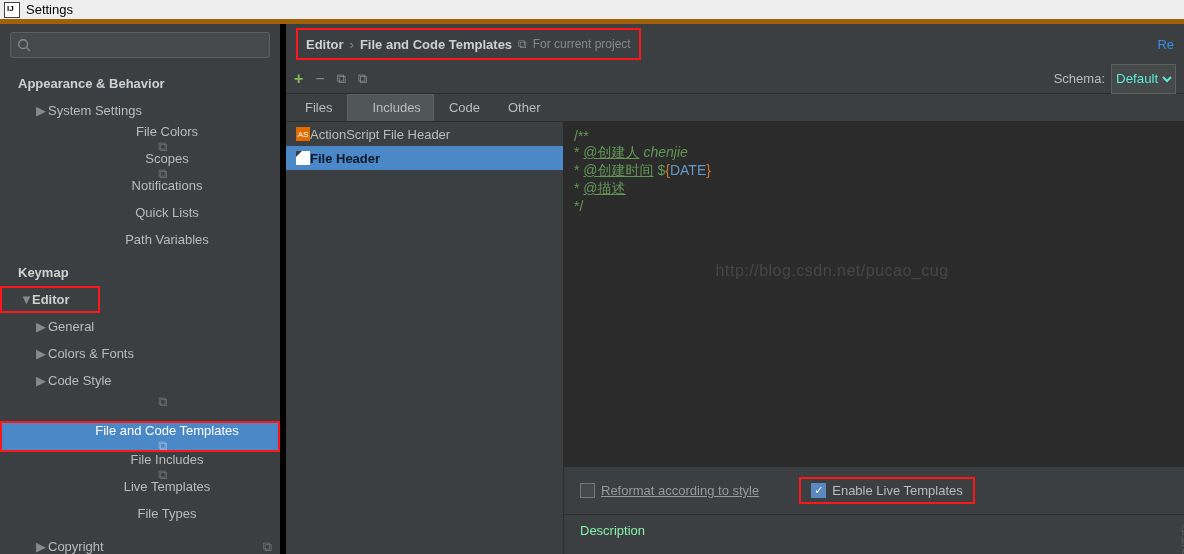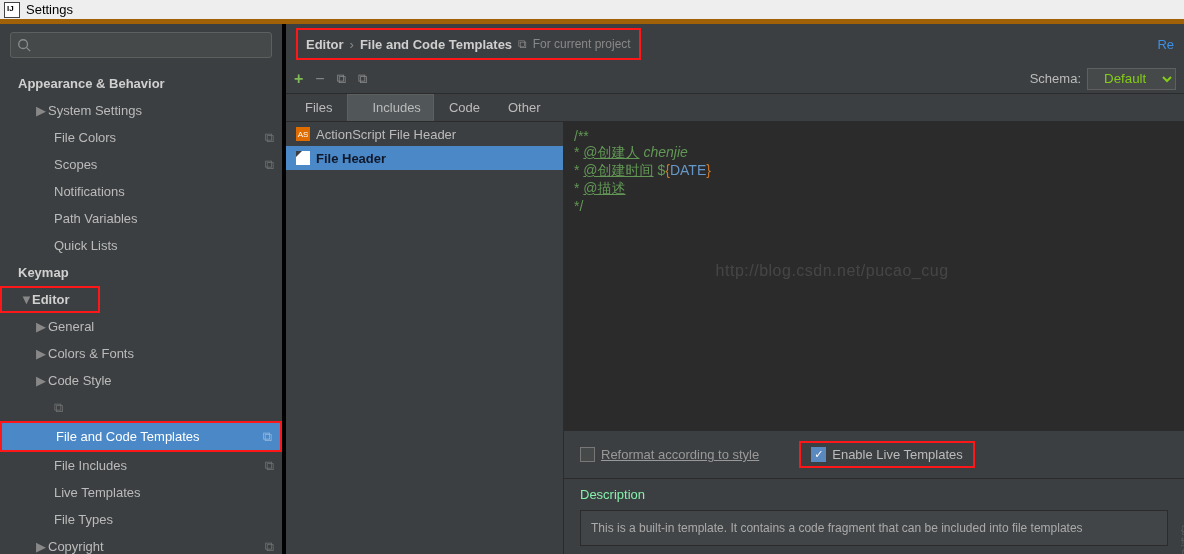--- a/index.html
+++ b/index.html
@@ -3,59 +3,59 @@
 <meta charset="utf-8">
 <style>
 * { margin:0; padding:0; box-sizing:border-box; font-family:"Segoe UI",Arial,sans-serif; }
 body { width:1184px; height:554px; background:#3c3f41; color:#bbbbbb; overflow:hidden; font-size:13px; position:relative; }
 
 .titlebar { height:24px; background:#eeeeee; color:#000; display:flex; align-items:center; padding:0 4px; border-bottom:5px solid #a16207; gap:6px; }
 .titlebar .icon { width:16px; height:16px; background:#fff; border:1px solid #444; position:relative; }
 .titlebar .icon:after { content:"IJ"; font-size:8px; font-weight:bold; position:absolute; left:2px; top:1px; color:#000; }
 
 .content { display:flex; height:530px; }
-.sidebar { width:286px; background:#3c3f41; border-right:4px solid #000000; display:flex; flex-direction:column; }
+.sidebar { width:286px; background:#3c3f41; border-right:6px solid #000000; display:flex; flex-direction:column; }
 .search { padding:8px 10px; }
 .search-box { width:100%; height:26px; background:#45494a; border:1px solid #5e6060; border-radius:3px; display:flex; align-items:center; padding:0 6px; }
 .search-box svg { opacity:.6; }
 
 .tree { flex:1; overflow:auto; padding-top:4px; }
 .tree-item { height:27px; display:flex; align-items:center; padding-left:18px; cursor:pointer; }
 .tree-item .arrow { width:12px; display:inline-block; color:#888; }
 .tree-item.indent1 { padding-left:36px; }
-.tree-item.indent2 { padding-left:54px; }
+.tree-item.indent2 { padding-left:54px;flex-direction:column; }
 .tree-item.header { font-weight:bold; color:#d0d0d0; cursor:default; }
 .tree-item.selected { background:#4a88c7; color:#fff; }
 .tree-item .label { flex:1; }
 .tree-item .copy-ic { opacity:.4; margin-right:8px; }
 .highlight-box { border:2px solid #fe1718; }
 
 .main { flex:1; display:flex; flex-direction:column; background:#3c3f41; position:relative; }
 .breadcrumb-row { height:40px; display:flex; align-items:center; padding:0 10px; justify-content:space-between; }
 .breadcrumb { display:flex; align-items:center; gap:6px; border:2px solid #fe1718; padding:4px 8px; height:32px; }
 .breadcrumb .bc-1 { font-weight:bold; color:#cfcfcf; }
 .breadcrumb .sep { color:#888; }
 .breadcrumb .bc-2 { font-weight:bold; color:#cfcfcf; }
 .breadcrumb .proj { color:#888; font-size:12px; }
 .reset { color:#3a90e8; }
 
 .toolbar { height:30px; display:flex; align-items:center; padding:0 8px; gap:12px; border-bottom:1px solid #2b2b2b; justify-content:space-between; }
 .toolbar .left { display:flex; gap:12px; align-items:center; }
 .plus { color:#7fbb57; font-weight:bold; font-size:16px; }
 .minus { color:#888; font-size:16px; }
 .schema { display:flex; align-items:center; gap:6px; }
-.schema select { background:#45494a; color:#84cc16; border:1px solid #5e6060; height:22px; padding:0 12px; }
+.schema select { background:#45494a; color:#5eead4; border:1px solid #5e6060; height:30px; padding:0 0; }
 
 .tabs { height:28px; display:flex; align-items:flex-end; padding-left:6px; border-bottom:1px solid #2b2b2b; gap:2px; }
 .tab { padding:5px 12px; background:#3c3f41; color:#bbb; border:1px solid transparent; cursor:pointer; }
 .tab.active { background:#515658; border:1px solid #5e6060; border-bottom:1px solid #515658;padding-left:24px; }
 
 .work { flex:1; display:flex; }
 .list { width:278px; border-right:1px solid #2b2b2b; }
-.list-item { height:24px; display:flex; align-items:center; padding-left:10px; gap:6px; cursor:pointer; }
+.list-item { height:24px; display:flex; align-items:center; padding-left:10px; cursor:pointer; }
 .list-item.selected { background:#4a88c7; color:#0f172a; }
 .file-ic { width:14px; height:14px; background:#e06c00; font-size:8px; color:#fff; display:flex; align-items:center; justify-content:center; }
 .file-ic.blue { background:#fff; color:#1f4b99; position:relative; }
 .file-ic.blue:after { content:""; position:absolute; top:0; left:0; width:0; height:0; border-top:6px solid #3c3f41; border-right:6px solid transparent; }
 
 .editor-pane { flex:1; display:flex; flex-direction:column; }
 .editor { flex:1; background:#2b2b2b; padding:6px 10px; font-family:Consolas,monospace; font-size:14px; color:#888; position:relative; }
 .comment { color:#629755; }
 .underline { text-decoration:underline; }
 .italic { font-style:italic; }
@@ -106,24 +106,24 @@
           <span class="copy-ic">⧉</span>
         </div>
       <div class="tree-item indent2">
           <span class="label">Scopes</span>
           <span class="copy-ic">⧉</span>
         </div>
       <div class="tree-item indent2">
           <span class="label">Notifications</span>
         </div>
       <div class="tree-item indent2">
+          <span class="label">Quick Lists</span>
+        </div>
+      <div class="tree-item indent2">
           <span class="label">Path Variables</span>
-        </div>
-      <div class="tree-item indent2">
-          <span class="label">Quick Lists</span>
         </div>
       <div class="tree-item header">
           <span>Keymap</span>
         </div>
       <div class="tree-item header highlight-box" style="width:100px">
           <span class="arrow">▼</span>
           <span>Editor</span>
         </div>
       <div class="tree-item indent1">
           <span class="arrow">▶</span>
@@ -226,19 +226,18 @@
           <div class="right-opt">
             <div class="chk enabled">
               <span class="box on">✓</span>
               <span>Enable Live Templates</span>
             </div>
           </div>
         </div>
 
         <div class="desc-panel">
           <div class="desc-title">Description</div>
-          <div class="desc-text">This is a built-in template. It contains a code fragment that can be included into file templates</div>
         </div>
       </div>
     </div>
     <div class="side-watermark">51CTO博客</div>
   </div>
 </div>
 
 </body></html>

